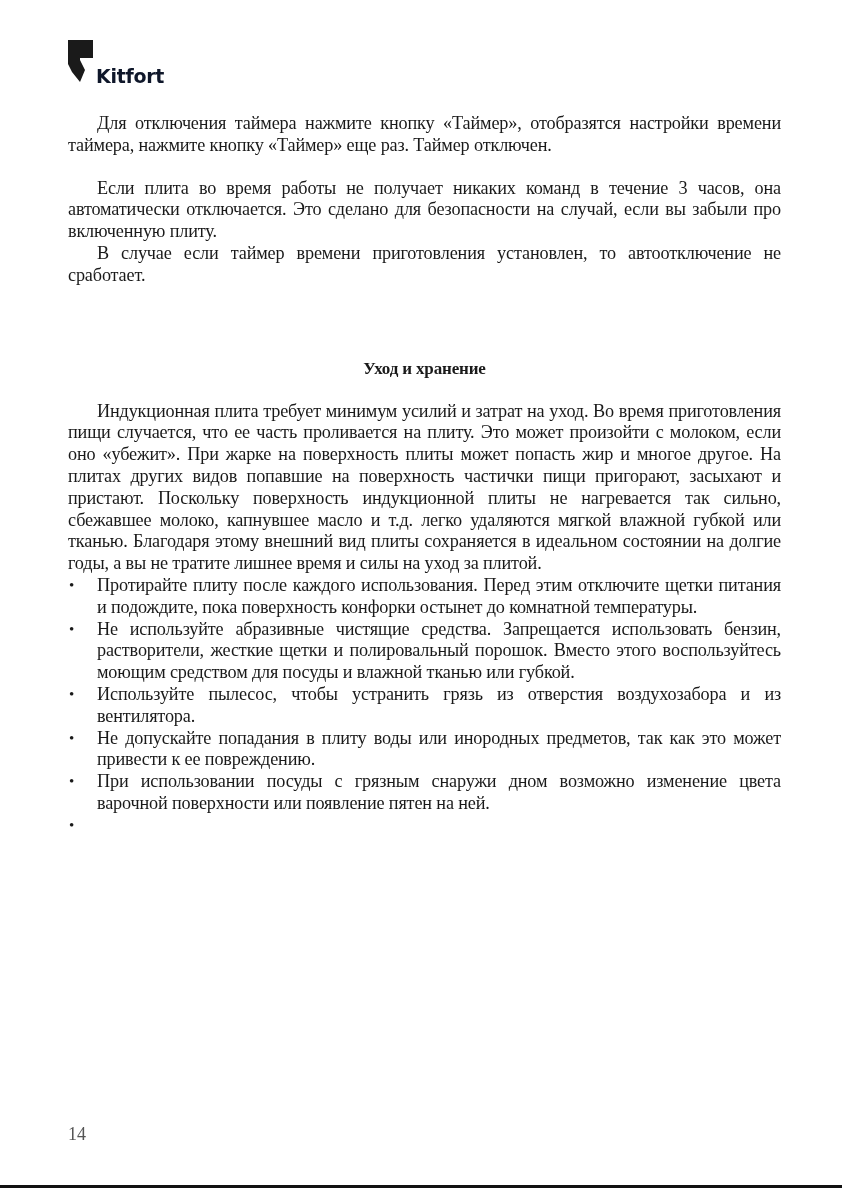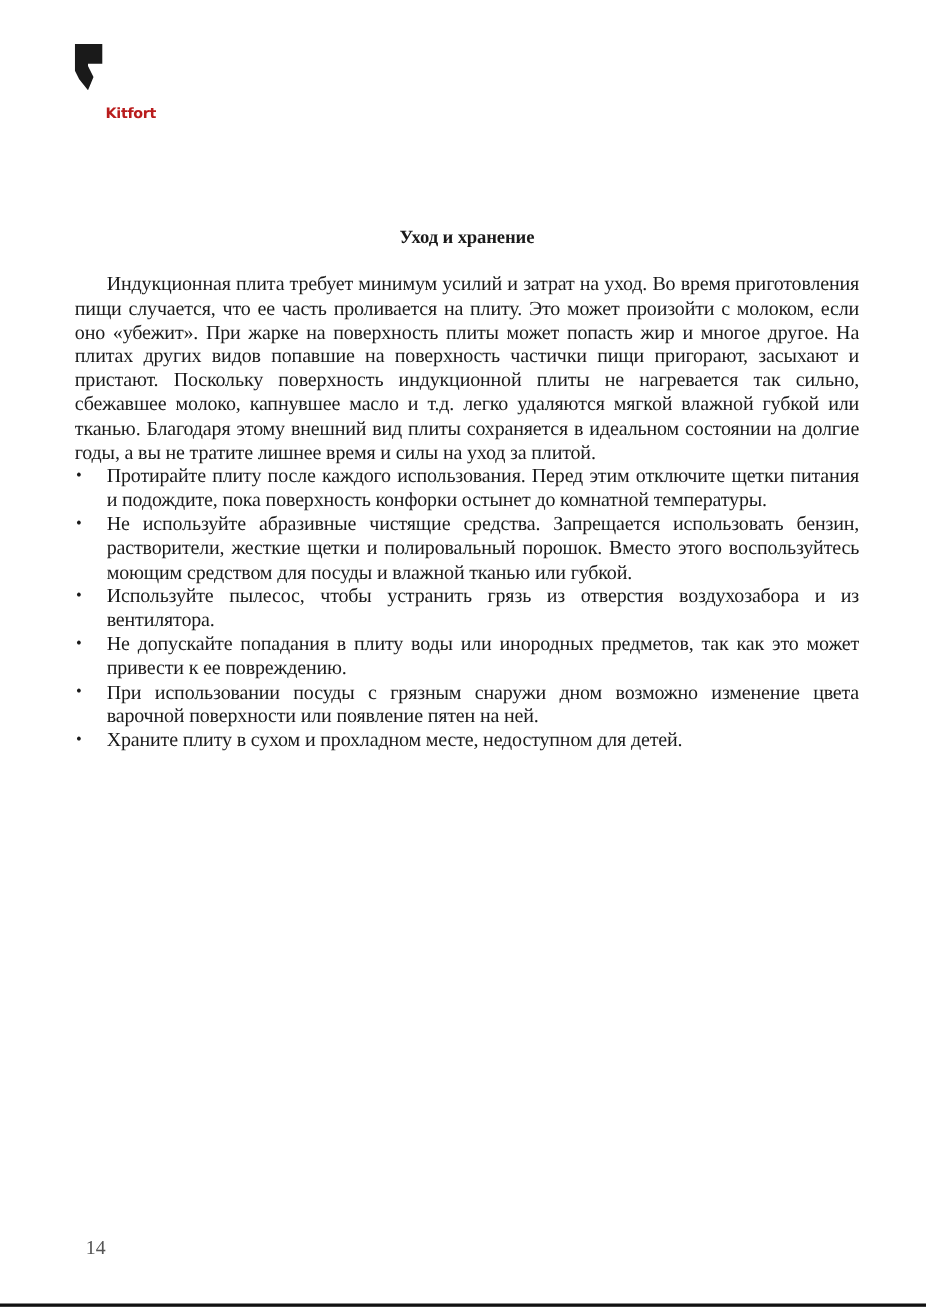--- a/index.html
+++ b/index.html
@@ -8,21 +8,21 @@
       font-family: "Liberation Serif", "DejaVu Serif", serif;
       color: #1a1a1a;
     }
     .logo {
       position: absolute; left: 68px; top: 40px; height: 50px; width: 110px;
     }
     .logo svg { position: absolute; left: 0; top: 0; }
     .logo-text {
       position: absolute; left: 28px; top: 25px;
       font-family: "DejaVu Sans", "Liberation Sans", sans-serif;
-      font-weight: bold; font-size: 13px; letter-spacing: -0.3px; color: #b91c1c; margin-top: 31px;
+      font-weight: bold; font-size: 19px; letter-spacing: -0.3px; color: #0f172a;
     }
     .content {
       position: absolute; left: 68px; top: 113px; width: 713px;
       font-size: 18.2px; line-height: 21.8px; text-align: justify;
       letter-spacing: -0.15px;
     }
     .content p { margin: 0; text-indent: 29px; hyphens: manual; }
     .subhead { font-weight: bold; margin: 0; text-indent: 29px; }
     .gap-1 { height: 21px; }
     .gap-2 { height: 69px; }
@@ -31,56 +31,59 @@
       margin: 0; text-indent: 0;
     }
     .gap-3 { height: 19px; }
     ul.bullets { list-style: none; margin: 0; padding: 0; }
     ul.bullets li { position: relative; padding-left: 29px; text-align: justify; }
     ul.bullets li .bullet {
       position: absolute; left: 1px; top: 0; font-size: 15px;
     }
     .page-number {
       position: absolute; left: 68px; top: 1124px;
-      font-size: 18px; color: #555555; margin-left: 10px;
+      font-size: 18px; color: #555555;
     }
     .bottom-rule {
       position: absolute; left: 0; right: 0; top: 1185px; height: 3px; background: #111111;
     }
   </style>
 </head>
 <body>
 
 <div class="logo">
   <svg width="26" height="42" viewBox="0 0 26 42">
     <path d="M0 0 H25 V18 H12 V20 L17 30 L12 42 L4 32 L0 24 Z" fill="#1a1a1a"></path>
   </svg>
   <span class="logo-text">Kitfort</span>
 </div>
 
 <div class="content">
   <section>
+    <p>Для отключения таймера нажмите кнопку «Таймер», отобразятся настройки времени таймера, нажмите кнопку «Таймер» еще раз. Таймер отключен.</p>
   </section>
 
   <div class="gap-1"></div>
 
   <section>
+    <p>Если плита во время работы не получает никаких команд в течение 3 часов, она автоматически отключается. Это сделано для безопасности на случай, если вы забыли про включенную плиту.</p>
+    <p>В случае если таймер времени приготовления установлен, то автоотключение не сработает.</p>
   </section>
 
   <div class="gap-2"></div>
 
   <section>
     <h2 class="section-title">Уход и хранение</h2>
     <div class="gap-3"></div>
     <p>Индукционная плита требует минимум усилий и затрат на уход. Во время приготовления пищи случается, что ее часть проливается на плиту. Это может произойти с молоком, если оно «убежит». При жарке на поверхность плиты может попасть жир и многое другое. На плитах других видов попавшие на поверхность частички пищи пригорают, засыхают и пристают. Поскольку поверхность индукционной плиты не нагревается так сильно, сбежавшее молоко, капнувшее масло и т.д. легко удаляются мягкой влажной губкой или тканью. Благодаря этому внешний вид плиты сохраняется в идеальном состоянии на долгие годы, а вы не тратите лишнее время и силы на уход за плитой.</p>
     <ul class="bullets">
       <li><span class="bullet">•</span><span>Протирайте плиту после каждого использования. Перед этим отключите щетки питания и подождите, пока поверхность конфорки остынет до комнатной температуры.</span></li>
       <li><span class="bullet">•</span><span>Не используйте абразивные чистящие средства. Запрещается использовать бензин, растворители, жесткие щетки и полировальный порошок. Вместо этого воспользуйтесь моющим средством для посуды и влажной тканью или губкой.</span></li>
       <li><span class="bullet">•</span><span>Используйте пылесос, чтобы устранить грязь из отверстия воздухозабора и из вентилятора.</span></li>
       <li><span class="bullet">•</span><span>Не допускайте попадания в плиту воды или инородных предметов, так как это может привести к ее повреждению.</span></li>
       <li><span class="bullet">•</span><span>При использовании посуды с грязным снаружи дном возможно изменение цвета варочной поверхности или появление пятен на ней.</span></li>
-      <li><span class="bullet">•</span><span>Храните плиту в сухом и прохладном месте, недоступном для детей.</span></li>
+      <li><span class="bullet">•</span></li>
     </ul>
   </section>
 </div>
 
 <div class="page-number">14</div>
 <div class="bottom-rule"></div>
 
 </body></html>

